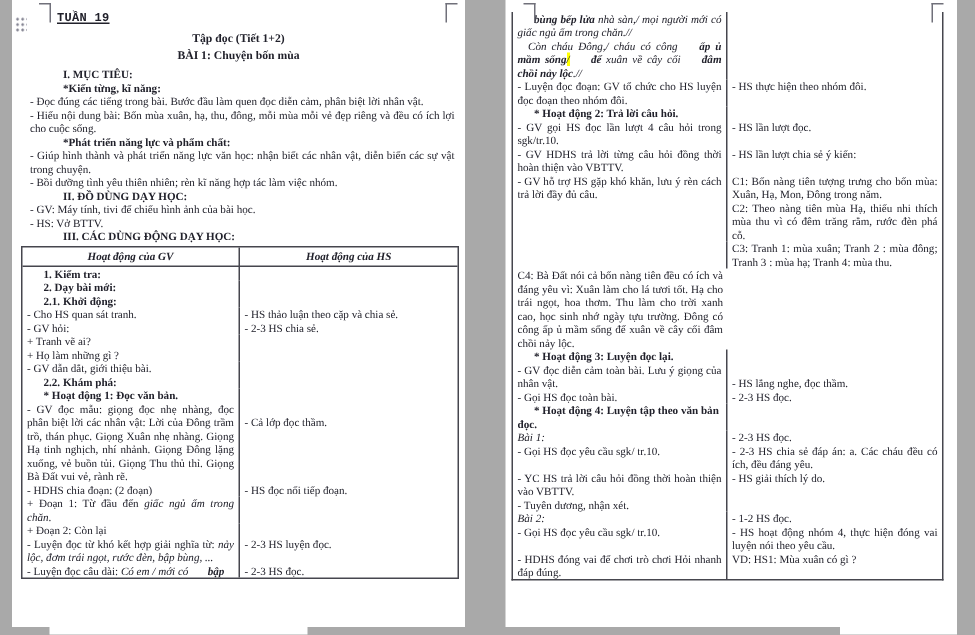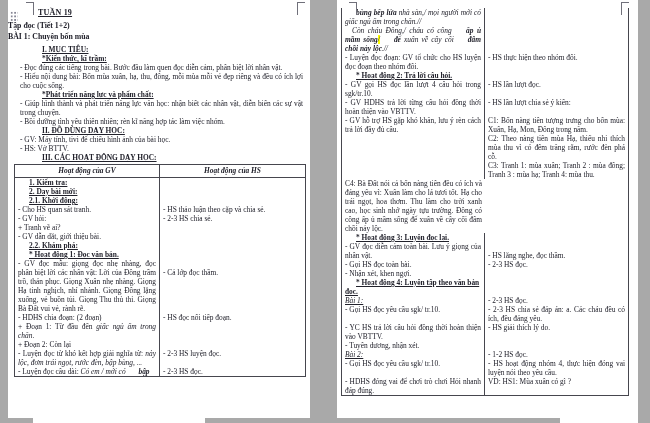--- a/index.html
+++ b/index.html
@@ -23,68 +23,68 @@
   }
   .crop{position:absolute;width:7px;height:12px;border-color:#70707a;}
   .crop.tl{border-right:1px solid #70707a;border-top:1px solid #70707a;}
   .crop.tr{border-left:1px solid #70707a;border-top:1px solid #70707a;}
   .edge-tab{position:absolute;top:417px;height:6px;background:var(--page-bg,#ffffff);}
 
   
   .doc{font-size:7.4px;line-height:9px;}
   .week{
     position:absolute;left:30px;top:8px;font-weight:bold;font-size:8px;
-    text-decoration:underline;letter-spacing:.2px;
-  }
-  .titles{padding-top:21px;font-weight:bold;font-size:7.8px;line-height:10.5px;}
+    text-decoration:underline;letter-spacing:.2px;font-family:Liberation Mono, monospace;
+  }
+  .titles{padding-top:21px;text-align:center;font-weight:bold;font-size:7.8px;line-height:10.5px;}
   .intro{margin:3px 7px 2px 12px;}
   .intro p{margin:0;text-align:justify;}
   .intro p.b{text-align:left;}
 
   .tbl{margin:2px 4px 0 6px;border:1px solid #46464e;}
   #tbl2{margin:8px 9px 0 4px;border-top:none;}
   .thead{display:grid;grid-template-columns:1fr 1fr;font-weight:bold;font-style:italic;}
   .thead .cell{
     text-align:center;padding:1px 0 2px;border-bottom:1px solid #46464e;
   }
   .thead .cell:first-child{border-right:1px solid #46464e;}
   .trow{display:grid;grid-template-columns:1fr 1fr;}
   .gv{border-right:1px solid #46464e;padding:0 3px;}
   .hs{padding:0 3px;}
   .gv p,.hs p{margin:0;text-align:justify;}
-  p.noj{text-align:left;text-decoration:underline;}
+  p.noj{text-align:left;}
   p.ind{text-indent:7px;}
   .b{font-weight:bold;padding-left:11px;}
   .i{font-style:italic;}
   .hl{background:var(--hl,#ffff00);}
 </style>
 </head>
 <body style="--app-bg: #a9a9a9; --page-bg: #ffffff; --ink: #21212b; --hl: #ffff00;">
 
 <div class="page doc" id="page1">
   <span class="drag-handle"></span>
   <span class="crop tl" style="left:18px;top:2px;"></span>
   <span class="crop tr" style="left:289px;top:2px;"></span>
   <div class="week">TUẦN 19</div>
   <div class="titles">
     <div>Tập đọc (Tiết 1+2)</div>
     <div>BÀI 1: Chuyện bốn mùa</div>
   </div>
   <div class="intro" id="intro">
       <p class="noj b"><span class="b">I. MỤC TIÊU:</span></p>
-      <p class="noj b"><span class="b">*Kiến thức, kĩ trầm:</span></p>
+      <p class="noj b"><span class="b">*Kiến từng, kĩ năng:</span></p>
       <p>- Đọc đúng các tiếng trong bài. Bước đầu làm quen đọc diễn cảm, phân biệt lời nhân vật.</p>
       <p>- Hiểu nội dung bài: Bốn mùa xuân, hạ, thu, đông, mỗi mùa mỗi vẻ đẹp riêng và đều có ích lợi cho cuộc sống.</p>
       <p class="noj b"><span class="b">*Phát triển năng lực và phẩm chất:</span></p>
       <p>- Giúp hình thành và phát triển năng lực văn học: nhận biết các nhân vật, diễn biến các sự vật trong chuyện.</p>
       <p>- Bồi dưỡng tình yêu thiên nhiên; rèn kĩ năng hợp tác làm việc nhóm.</p>
       <p class="noj b"><span class="b">II. ĐỒ DÙNG DẠY HỌC:</span></p>
       <p>- GV: Máy tính, tivi để chiếu hình ảnh của bài học.</p>
       <p>- HS: Vở BTTV.</p>
-      <p class="noj b"><span class="b">III. CÁC HOẠT ĐỘNG DẠY HỌC:</span></p>
+      <p class="noj b"><span class="b">III. CÁC DÙNG ĐỘNG DẠY HỌC:</span></p>
     </div>
   <div class="tbl" id="tbl1">
     <div class="thead">
       <div class="cell">Hoạt động của GV</div>
       <div class="cell">Hoạt động của HS</div>
     </div>
     <div id="tbl1-body">
         <div class="trow">
           <div class="gv">
             <p class="noj"><span class="b">1. Kiểm tra:</span></p>
@@ -120,20 +120,26 @@
           </div>
         </div>
         <div class="trow">
           <div class="gv">
             <p>+ Tranh vẽ ai?</p>
           </div>
           <div class="hs"></div>
         </div>
         <div class="trow">
           <div class="gv">
+            <p>+ Họ làm những gì ?</p>
+          </div>
+          <div class="hs"></div>
+        </div>
+        <div class="trow">
+          <div class="gv">
             <p>- GV dẫn dắt, giới thiệu bài.</p>
           </div>
           <div class="hs"></div>
         </div>
         <div class="trow">
           <div class="gv">
             <p class="noj"><span class="b">2.2. Khám phá:</span></p>
           </div>
           <div class="hs"></div>
         </div>
@@ -279,23 +285,20 @@
         </div>
         <div class="trow">
           <div class="gv">
             <p>- Gọi HS đọc toàn bài.</p>
           </div>
           <div class="hs">
             <p>- 2-3 HS đọc.</p>
           </div>
         </div>
         <div class="trow">
-          <div class="gv">
-            <p>- Nhận xét, khen ngợi.</p>
-          </div>
           <div class="hs"></div>
         </div>
         <div class="trow">
           <div class="gv">
             <p class="noj"><span class="b">* Hoạt động 4: Luyện tập theo văn bản đọc.</span></p>
           </div>
           <div class="hs"></div>
         </div>
         <div class="trow">
           <div class="gv">

